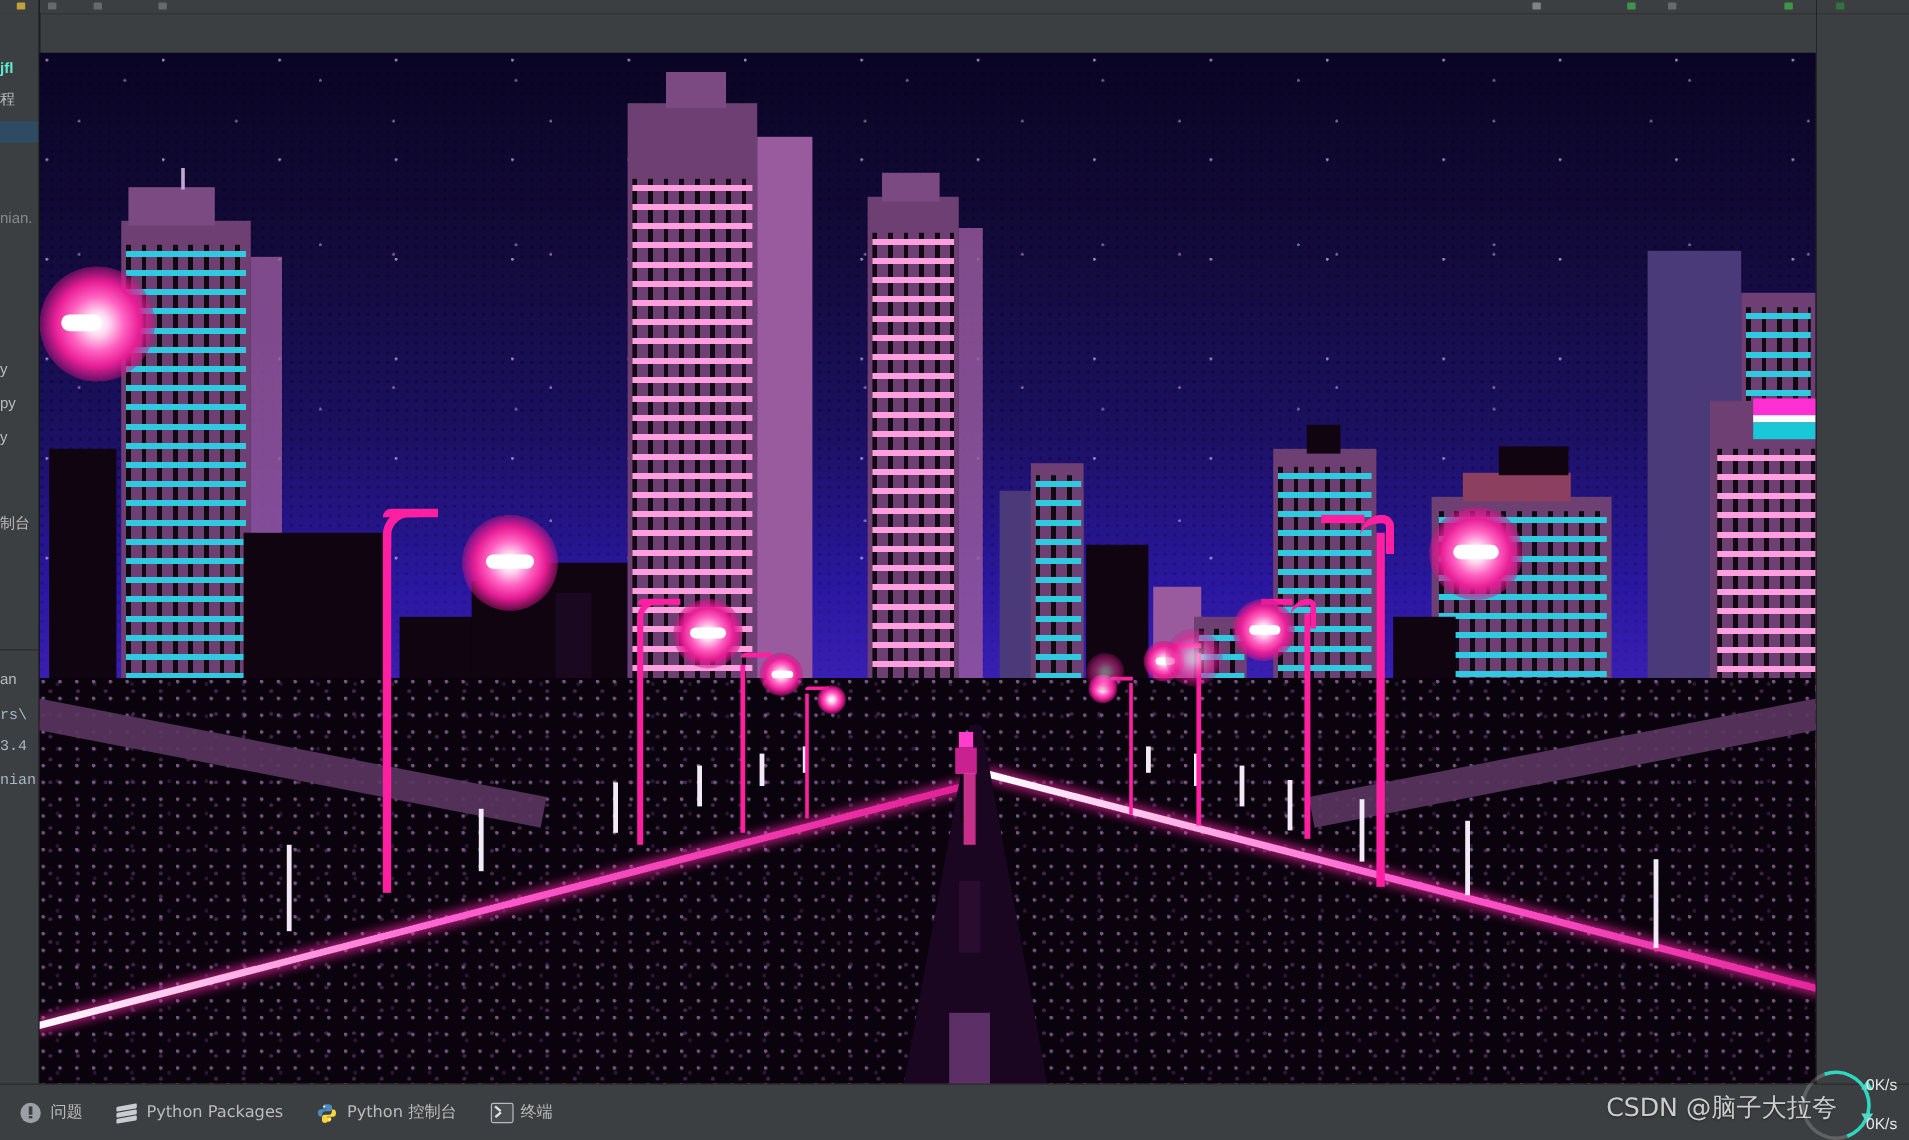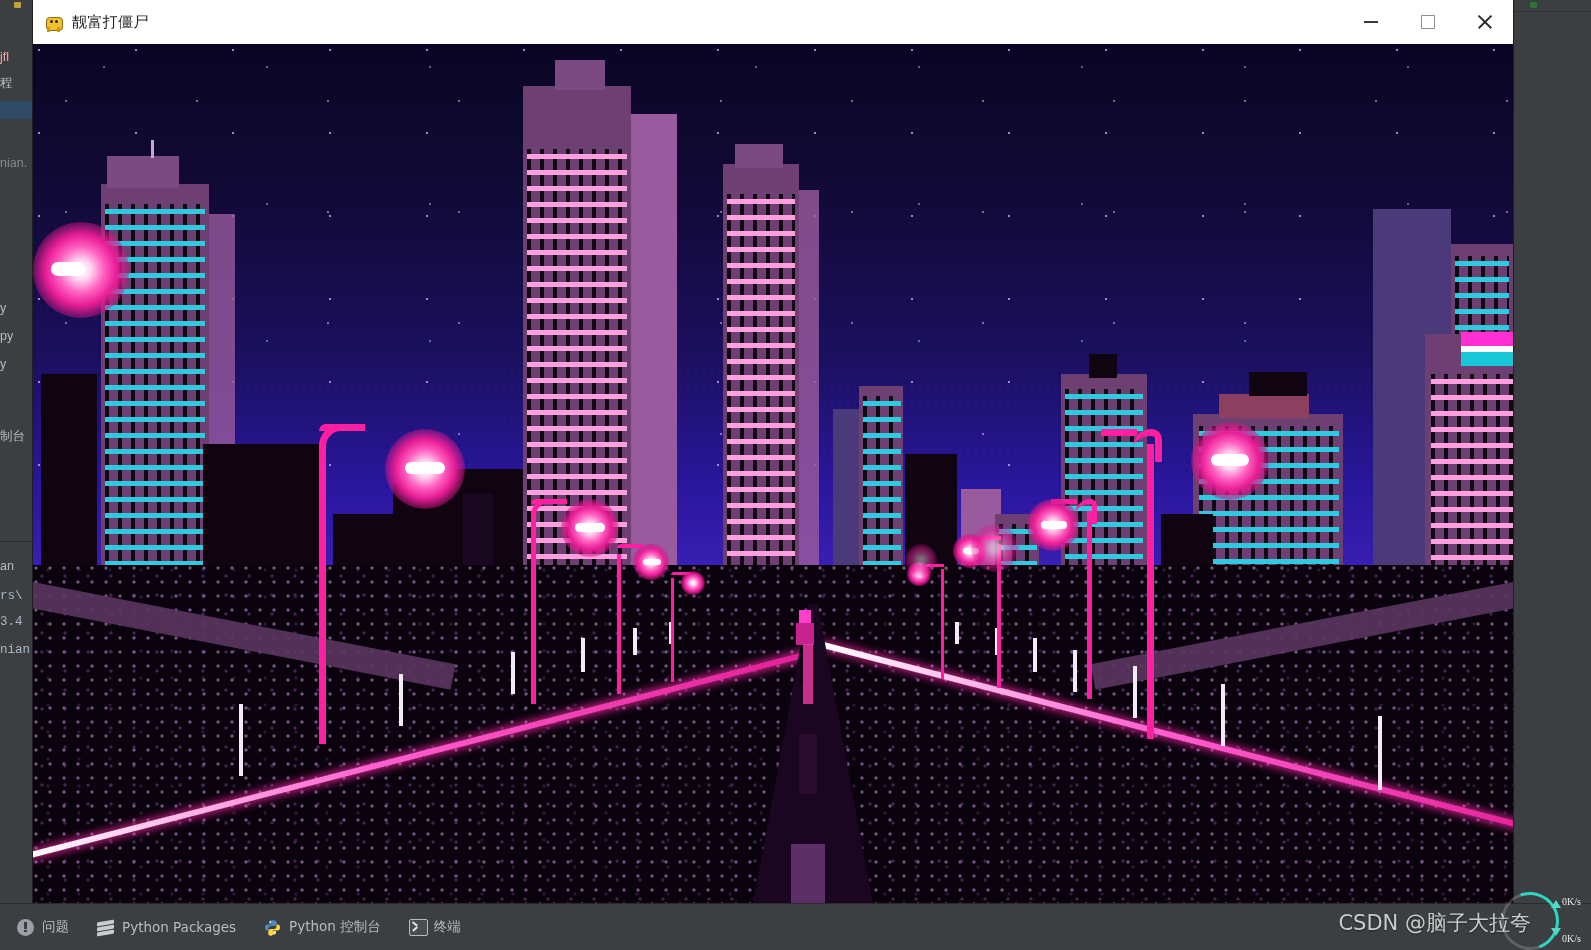--- a/index.html
+++ b/index.html
@@ -11,22 +11,22 @@
   }
 
   
   #ide-backdrop{position:absolute;inset:0;background:#3c3f41;}
   .ide-topstrip{position:absolute;left:0;top:0;width:1591px;height:11px;background:#3c3f41;border-bottom:1px solid #323232;}
   .ide-topstrip .dot{position:absolute;top:2px;width:7px;height:6px;border-radius:1px;opacity:.85;}
   .ide-sideborder{position:absolute;left:0;top:11px;width:33px;bottom:46px;background:#3c3f41;border-right:1px solid #2b2b2b;}
 
   .ide-proj{position:absolute;left:0;width:33px;color:#bbbbbb;font-size:12.5px;
             white-space:nowrap;overflow:hidden;text-overflow:clip;line-height:14px;}
-  .ide-proj.bold{font-weight:normal;color:#fca5a5;}
-  .ide-proj.dim{color:#8a8a8a;}
+  .ide-proj.bold{font-weight:bold;color:#5eead4;}
+  .ide-proj.dim{color:#8a8a8a;margin-top:19px;}
   .ide-proj.sel{background:#2f4a63;}
   .ide-proj.mono{font-family:"Liberation Mono","DejaVu Sans Mono",monospace;color:#a9b7c6;}
 
   
   #game-window{position:absolute;left:33px;top:0px;width:1480px;height:905px;
                box-shadow:0 0 0 1px #1f1f1f;}
   #titlebar{height:44px;background:#ffffff;display:flex;align-items:center;position:relative;}
   #title-icon{width:19px;height:19px;margin-left:11px;margin-right:9px;position:relative;flex:none;}
   #title-icon .bug-body{position:absolute;left:2px;top:4px;width:15px;height:12px;background:#f2c12e;border:1px solid #8a6a10;border-radius:4px;}
   #title-icon .bug-eye{position:absolute;width:3px;height:3px;background:#2b2b2b;border-radius:50%;top:7px;}
@@ -144,22 +144,22 @@
              font-family:"DejaVu Sans","Liberation Sans",sans-serif;white-space:nowrap;
              text-shadow:0 1px 2px rgba(0,0,0,.5);}
   #sysmon{position:absolute;right:8px;bottom:2px;width:108px;height:58px;}
   #sysmon .ring{position:absolute;left:26px;top:2px;width:52px;height:52px;border-radius:50%;
                 border:3px solid rgba(255,255,255,.18);border-top-color:#2fd6c0;border-right-color:#2fd6c0;
                 transform:rotate(25deg);}
   #sysmon .arrows{position:absolute;left:74px;top:10px;width:12px;height:36px;}
   #sysmon .arrows .up,#sysmon .arrows .dn{position:absolute;left:2px;width:0;height:0;border-left:5px solid transparent;border-right:5px solid transparent;}
   #sysmon .arrows .up{top:0;border-bottom:8px solid #53d8c8;}
   #sysmon .arrows .dn{bottom:0;border-top:8px solid #53d8c8;}
-  #sysmon .spd{position:absolute;color:#e8e8e8;font-size:10px;white-space:nowrap;
-               font-family:Liberation Serif, serif;}
+  #sysmon .spd{position:absolute;color:#e8e8e8;font-size:13px;white-space:nowrap;
+               font-family:Liberation Sans, sans-serif;}
   #sysmon .spd.a{right:2px;top:6px;}
   #sysmon .spd.b{right:2px;bottom:4px;}
 </style>
 </head>
 <body>
 
 <div id="ide-backdrop">
 
   <div class="ide-topstrip">
     <div class="dot" style="left:14px;background:#d8b33a;"></div>
@@ -185,41 +185,20 @@
     <div style="position:absolute;left:0;top:530px;width:33px;height:1px;background:#2b2b2b;"></div>
     <div class="ide-proj" style="top:548px;">an</div>
     <div class="ide-proj mono" style="top:578px;">rs\</div>
     <div class="ide-proj mono" style="top:604px;">3.4</div>
     <div class="ide-proj mono" style="top:632px;">nian</div>
   </div>
 </div>
 
 <div id="game-window">
 
-  <div id="titlebar">
-    <div id="title-icon">
-      <div class="bug-body"></div>
-      <div class="bug-eye l"></div>
-        <div class="bug-eye r"></div>
-      <div class="bug-leg l"></div>
-        <div class="bug-leg r"></div>
-    </div>
-    <div id="title-text">靓富打僵尸</div>
-    <div class="wbtns">
-      <div class="wbtn">
-          <div class="min"></div>
-        </div>
-      <div class="wbtn">
-          <div class="max"></div>
-        </div>
-      <div class="wbtn">
-          <div class="cls"></div>
-        </div>
-    </div>
-  </div>
 
   <div id="game-canvas">
     <div id="scene">
 
       <div class="sky"></div>
       <div class="sky-dither"></div>
       <div class="stars"></div>
 
       <div class="bld black" style="left:300px;top:470px;width:70px;height:180px;"></div>
       <div class="bld black" style="left:360px;top:440px;width:60px;height:210px;"></div>

